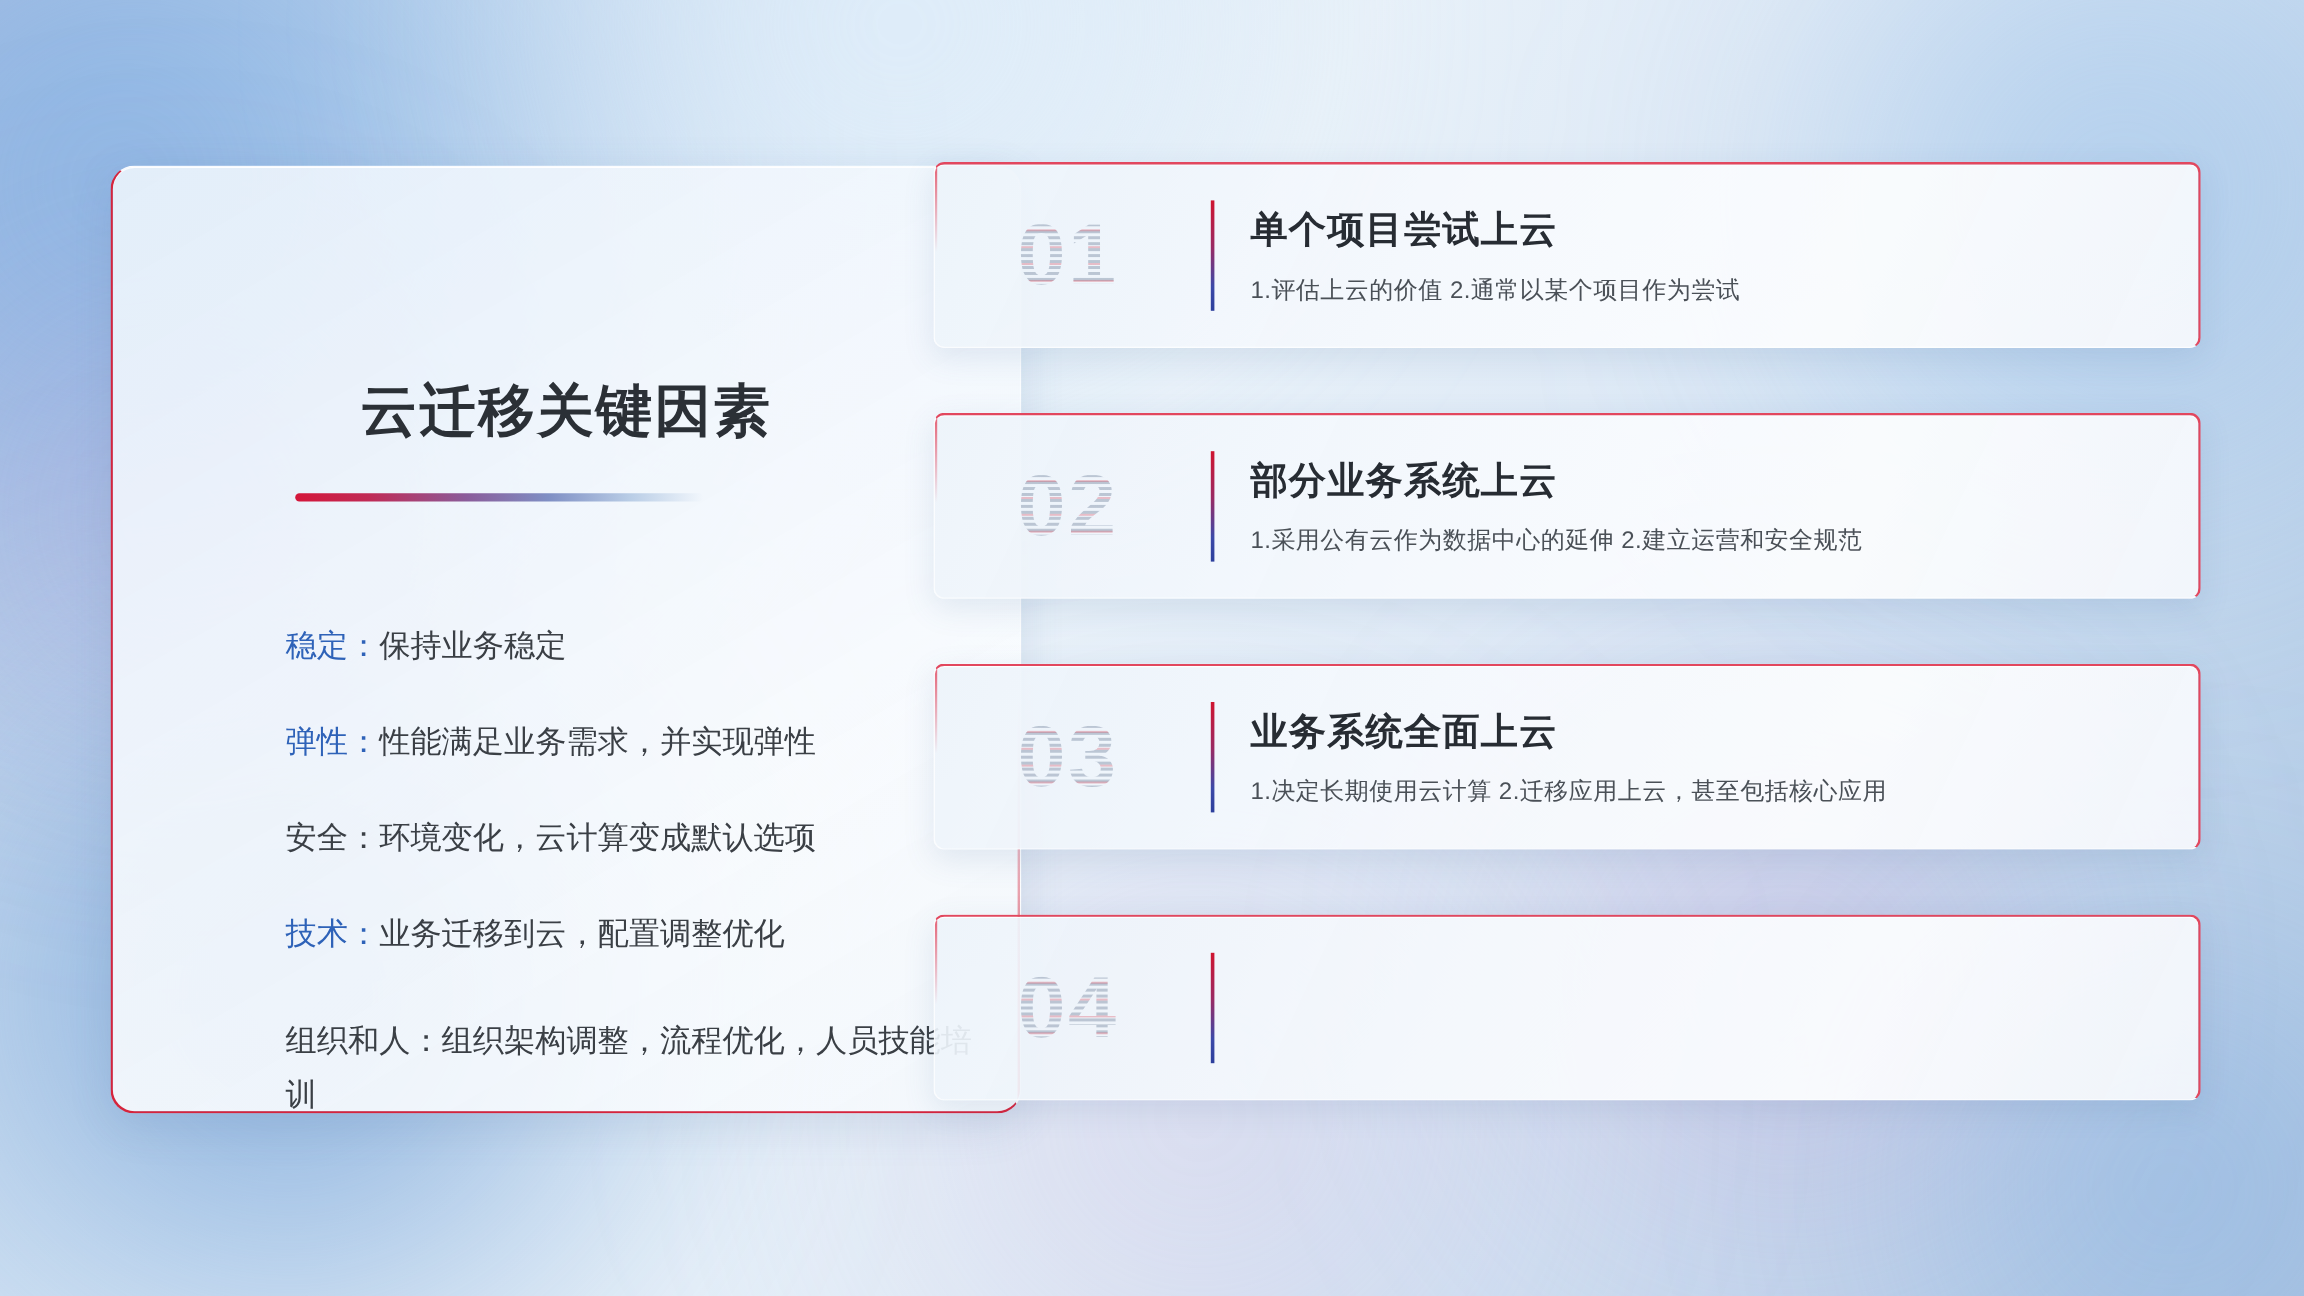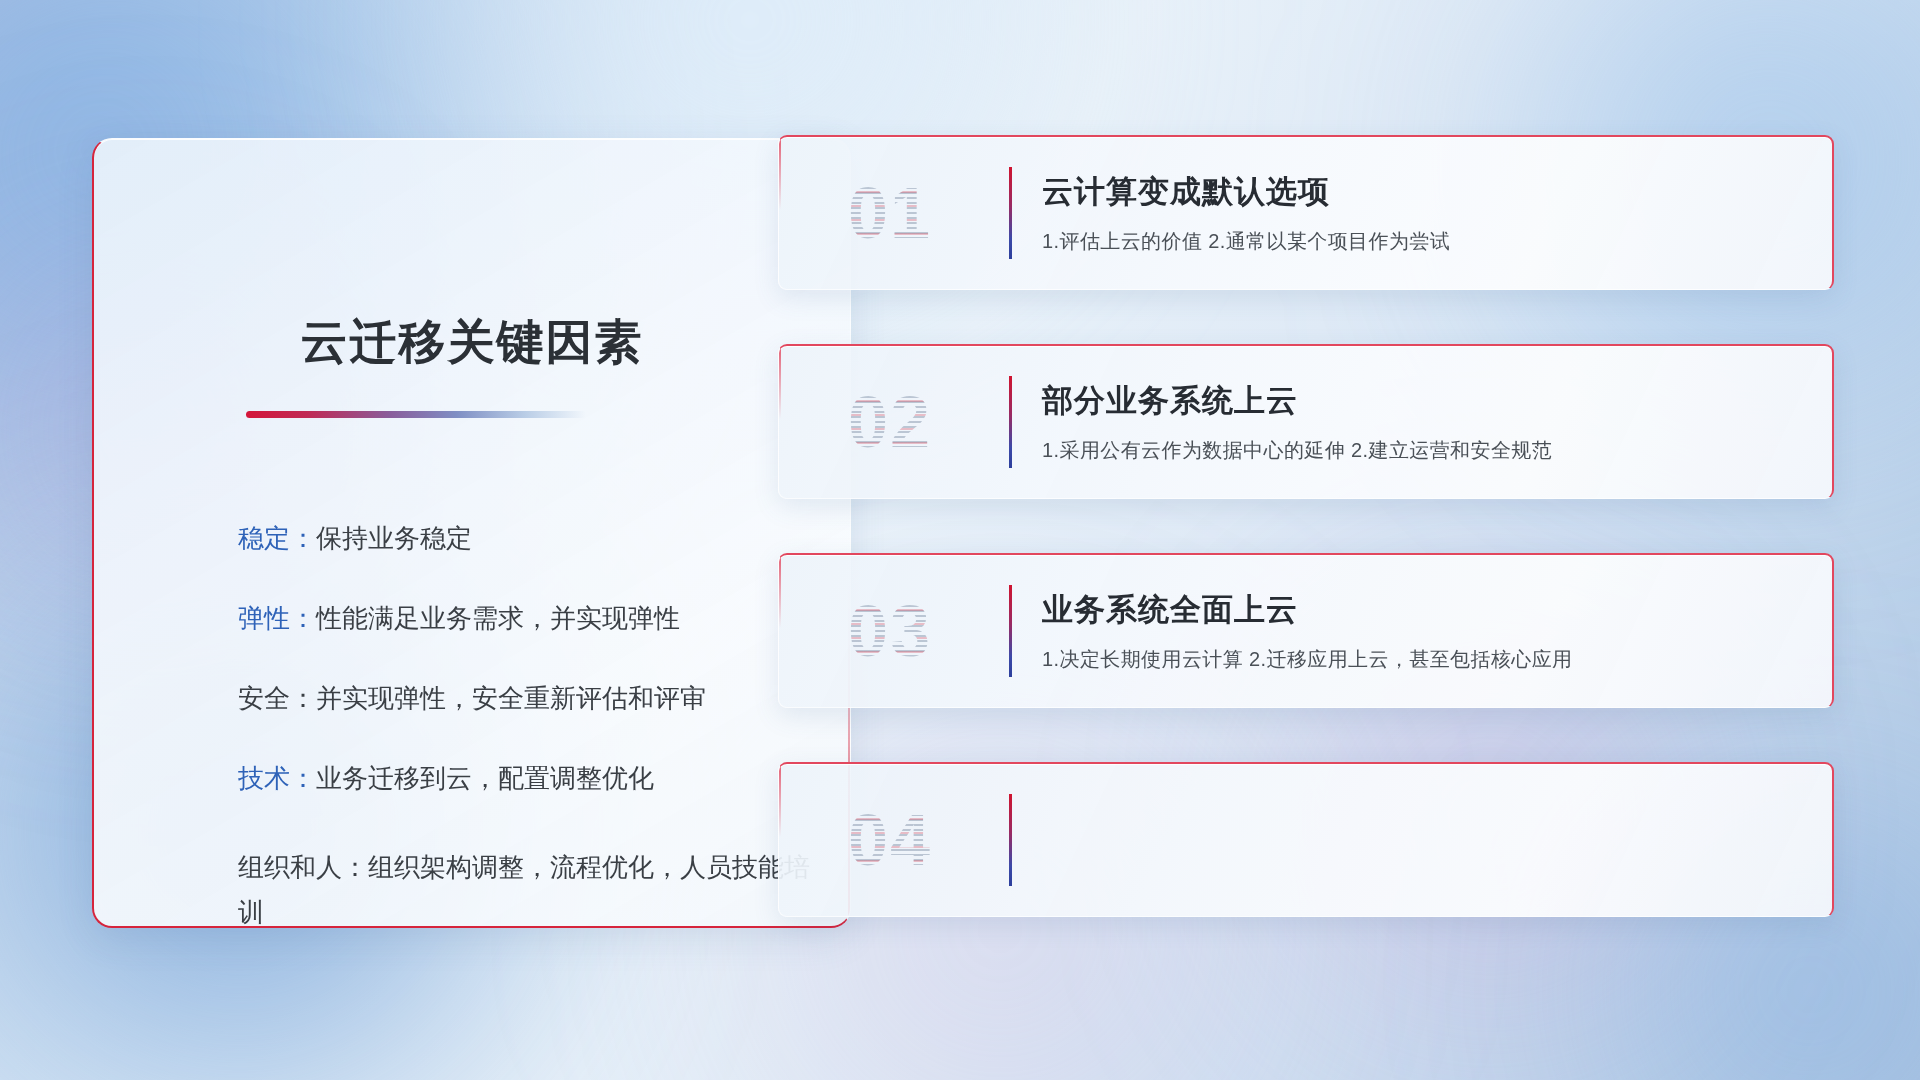--- a/index.html
+++ b/index.html
@@ -148,32 +148,32 @@
 </div>
 
 <div id="stage">
 
   <section id="left-panel">
     <h1 class="panel-title">云迁移关键因素</h1>
     <div class="title-rule"></div>
     <div id="factor-list">
         <div class="factor-row"><span class="f-label">稳定：</span><span class="f-text">保持业务稳定</span></div>
         <div class="factor-row"><span class="f-label">弹性：</span><span class="f-text">性能满足业务需求，并实现弹性</span></div>
-        <div class="factor-row"><span class="f-label plain">安全：</span><span class="f-text">并实现弹性，安全重新评估和评审</span></div>
+        <div class="factor-row"><span class="f-label plain">安全：</span><span class="f-text">环境变化，云计算变成默认选项</span></div>
         <div class="factor-row"><span class="f-label">技术：</span><span class="f-text">业务迁移到云，配置调整优化</span></div>
         <div class="factor-row wrap"><span class="f-label plain">组织和人：</span><span class="f-text">组织架构调整，流程优化，人员技能培训</span></div>
       </div>
   </section>
 
   <section id="cards">
       <article class="step-card">
         <div class="ghost-num">01<span class="tint">01</span></div>
         <div class="card-divider"></div>
         <div class="card-body">
-          <div class="card-title">云计算变成默认选项</div>
+          <div class="card-title">单个项目尝试上云</div>
           <div class="card-sub">1.评估上云的价值    2.通常以某个项目作为尝试</div>
         </div>
       </article>
       <article class="step-card">
         <div class="ghost-num">02<span class="tint">02</span></div>
         <div class="card-divider"></div>
         <div class="card-body">
           <div class="card-title">部分业务系统上云</div>
           <div class="card-sub">1.采用公有云作为数据中心的延伸   2.建立运营和安全规范</div>
         </div>

